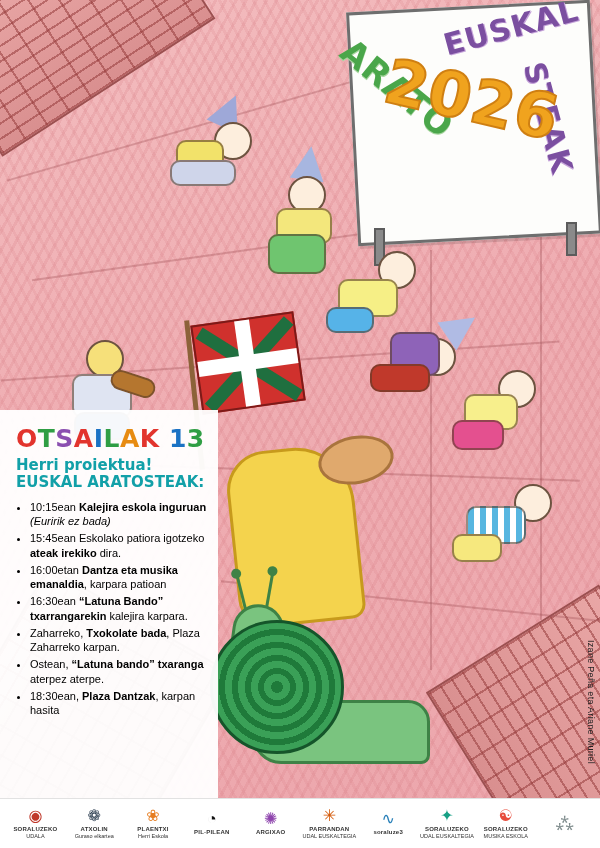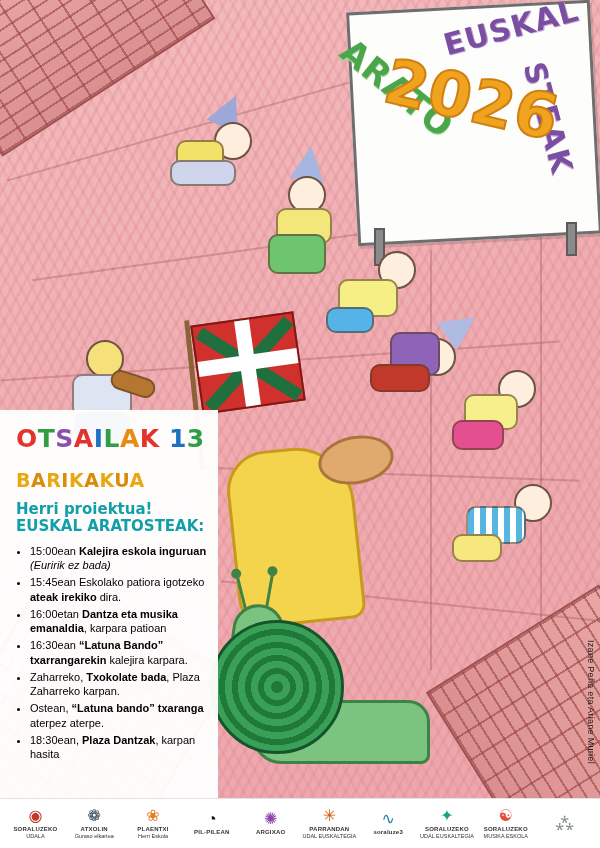--- a/index.html
+++ b/index.html
@@ -236,21 +236,21 @@
     width: 218px; height: 398px;
     background: rgba(255,255,255,.96);
     box-sizing: border-box;
     padding: 16px 10px 6px 16px;
   }
   .title-main {
     font-family: "DejaVu Sans", sans-serif;
     font-weight: bold;
     font-size: 25px;
     line-height: 1;
-    margin: 0 0 18px 0;
+    margin: 0 0 6px 0;
     letter-spacing: .5px;
   }
   .title-main span:nth-child(1){color:#e2342d;}
   .title-main span:nth-child(2){color:#2f9e44;}
   .title-main span:nth-child(3){color:#8b4fb0;}
   .title-main span:nth-child(4){color:#e2342d;}
   .title-main span:nth-child(5){color:#1b72c4;}
   .title-main span:nth-child(6){color:#2f9e44;}
   .title-main span:nth-child(7){color:#e78b12;}
   .title-main span:nth-child(8){color:#e2342d;}
@@ -439,31 +439,28 @@
   <div class="snail-neck"></div>
   <div class="snail-body"></div>
   <div class="snail-shell"></div>
   <div class="antenna" style="left:240px; top:576px; transform:rotate(-14deg);"></div>
   <div class="antenna" style="left:268px; top:574px; transform:rotate(10deg);"></div>
 
   <div class="textblock">
     <div class="title-main">
       <span>O</span><span>T</span><span>S</span><span>A</span><span>I</span><span>L</span><span>A</span><span>K</span><span>&nbsp;</span><span>1</span><span>3</span>
     </div>
-    <div class="title-sub">
-      <span>B</span><span>A</span><span>R</span><span>I</span><span>K</span><span>A</span><span>K</span><span>U</span><span>A</span>
-    </div>
     <div class="headline">
       <div>Herri proiektua!</div>
       <div>EUSKAL ARATOSTEAK:</div>
     </div>
 
     <ul class="schedule">
       <li>
-        <span>15:00ean</span>
+        <span>10:15ean</span>
         <span class="b">Kalejira eskola inguruan</span><span class="i"> (Euririk ez bada)</span>
       </li>
       <li>
         15:45ean Eskolako patiora igotzeko <span class="b">ateak irekiko</span><span> dira.</span>
       </li>
       <li>
         <span>16:00etan</span>
         <span class="b">Dantza eta musika emanaldia</span><span>, karpara patioan</span>
       </li>
       <li>

